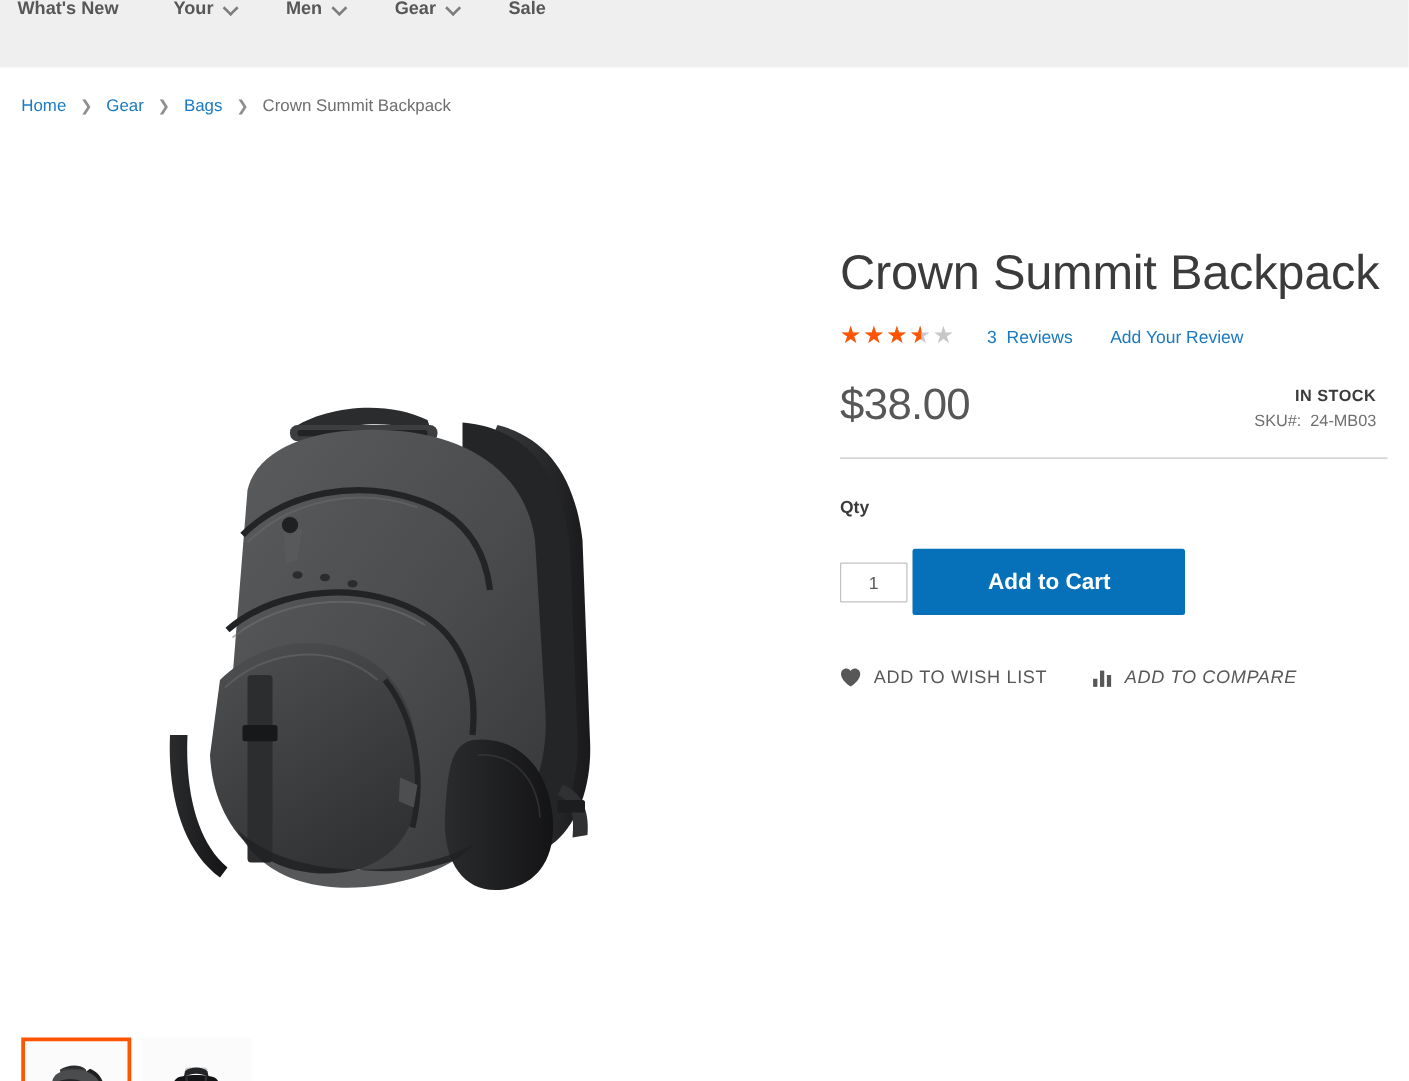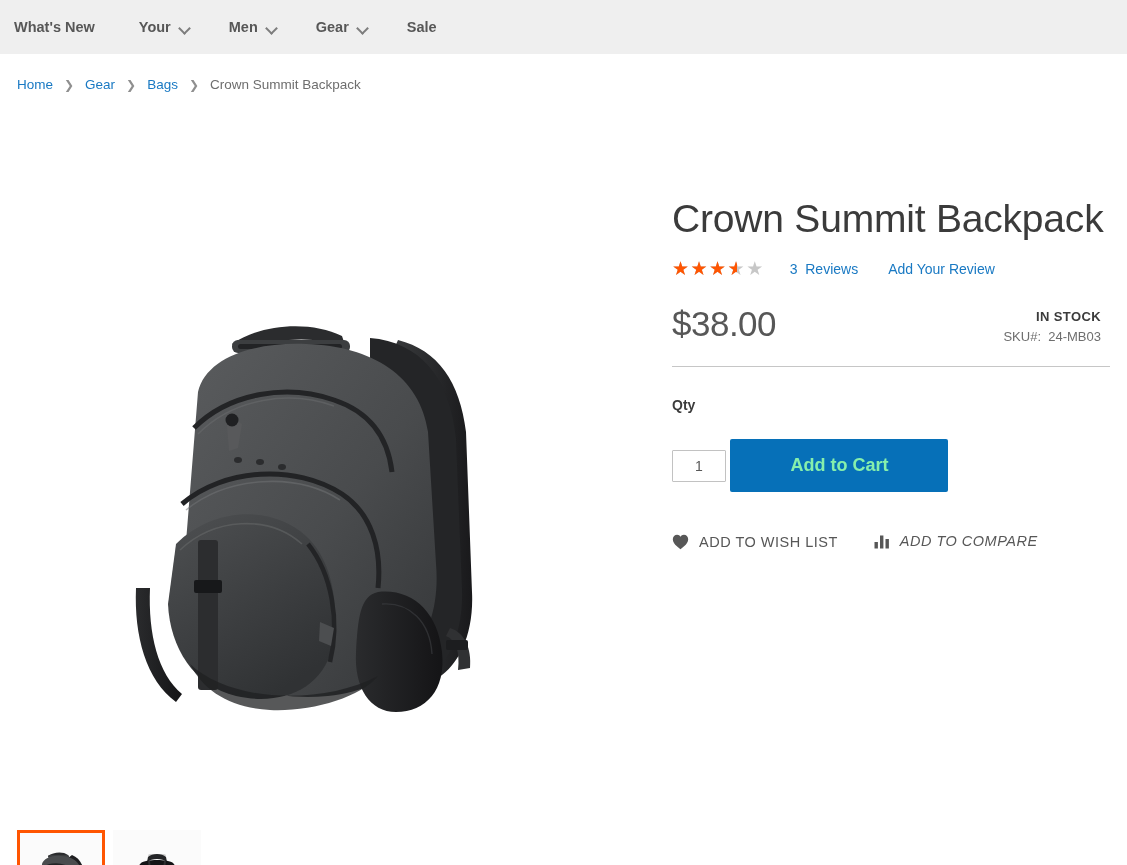--- a/index.html
+++ b/index.html
@@ -21,21 +21,21 @@
   .nav-bar {
     width: 1127px;
     height: 54px;
     background: #efefef;
     display: flex;
     align-items: center;
     padding-left: 14px;
   }
   .nav-item {
     display: flex;
-    align-items: center;
+    align-items: flex-start;
     height: 54px;
     padding: 0 16px 0 0;
     margin-right: 22px;
     font-size: 14.5px;
     font-weight: bold;
     color: #575757;
     cursor: pointer;
     white-space: nowrap;
   }
   .nav-item:first-child { margin-right: 28px; }
@@ -225,30 +225,30 @@
     color: #575757;
     background: #ffffff;
   }
   .add-to-cart {
     margin-top: 26px;
     width: 218px;
     height: 53px;
     background: #0670b8;
     border: none;
     border-radius: 2px;
-    color: #86efac;
+    color: #ffffff;
     font-size: 18px;
     font-weight: bold;
     font-family: "Liberation Sans", sans-serif;
     cursor: pointer;
   }
 
   .secondary-actions {
     display: flex;
-    align-items: flex-start;
+    align-items: flex-end;
     margin-top: 42px;
   }
   .action-link {
     display: flex;
     align-items: center;
     color: #575757;
     font-size: 14.5px;
     letter-spacing: 0.5px;
     text-decoration: none;
     cursor: pointer;

